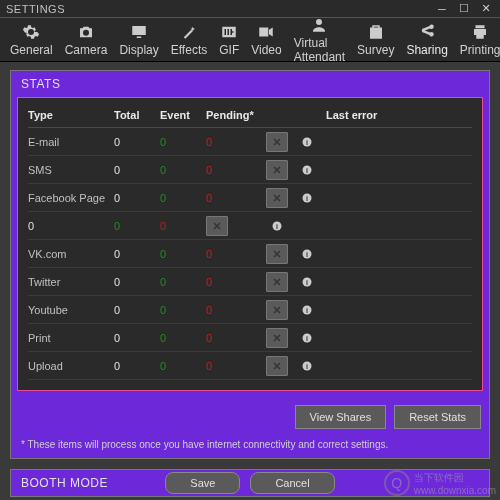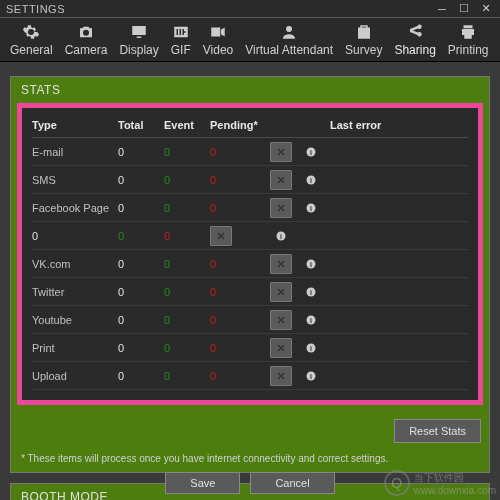--- a/index.html
+++ b/index.html
@@ -7,40 +7,40 @@
 .titlebar { height: 18px; background: #2a2a2a; display: flex; align-items: center; padding: 0 6px; justify-content: space-between; border-bottom: 1px solid #555; }
 .titlebar-title { font-size: 11px; letter-spacing: 0.5px; }
 .titlebar-btns { display: flex; gap: 6px; }
 .titlebar-btn { width: 16px; height: 14px; display: flex; align-items: center; justify-content: center; color: #ccc; cursor: pointer; font-size: 11px; }
 .toolbar { height: 44px; background: #2a2a2a; display: flex; align-items: center; padding: 0 4px; border-bottom: 1px solid #000; }
 .tool-item { display: flex; flex-direction: column; align-items: center; justify-content: center; padding: 2px 6px; gap: 2px; cursor: pointer; font-size: 12px; color: #d0d0d0; }
 .tool-item.active { color: #e8e8e8; }
 .tool-ico { width: 18px; height: 18px; display: flex; align-items: center; justify-content: center; }
 .tool-ico svg { width: 18px; height: 18px; fill: #ccc; }
 .content { padding: 8px 10px 0 10px; background: #3a3a3a; }
-.panel { border: 1px solid #777; background: #4d7c0f; margin-bottom: 10px; margin-top: 6px; }
+.panel { border: 1px solid #777; background: #6d28d9; margin-bottom: 10px; }
 .panel-title { font-size: 12px; color: #e0e0e0; padding: 6px 10px; letter-spacing: 0.5px; }
 .panel-body { padding: 4px 10px 10px 10px; }
-.stats-panel .panel-body { background: #2a2a2a; margin: 0 6px 6px 6px; border: 5px solid #ec4899; }
+.stats-panel .panel-body { background: #2a2a2a; margin: 0 6px 6px 6px; border: 1px solid #ec4899; }
 .stats-table { width: 100%; }
 .stats-head, .stats-row { display: grid; grid-template-columns: 86px 46px 46px 60px 30px 30px 1fr; align-items: center; height: 28px; font-size: 11px; }
 .stats-head { font-weight: bold; color: #e8e8e8; border-bottom: 1px solid #4a4a4a; height: 26px; }
 .stats-row { border-bottom: 1px solid #3a3a3a; }
 .col-total { color: #e0e0e0; }
 .col-event { color: #1a8f1a; }
 .col-pending { color: #c02020; }
 .row-btn { width: 22px; height: 20px; background: #5a5a5a; border: 1px solid #777; display: flex; align-items: center; justify-content: center; cursor: pointer; border-radius: 1px; }
 .row-btn svg { width: 12px; height: 12px; fill: #222; }
 .info-btn svg { fill: #ddd; }
 .info-btn { background: transparent; border: none; }
 .panel-actions { display: flex; justify-content: flex-end; gap: 8px; padding: 8px 8px 4px 8px; }
 .btn { background: #5a5a5a; border: 1px solid #888; color: #e0e0e0; padding: 5px 14px; font-size: 11px; cursor: pointer; }
 .note { font-size: 10px; color: #d0d0d0; padding: 6px 10px 8px 10px; }
 .footer-btns { position: absolute; bottom: 6px; left: 0; right: 0; display: flex; justify-content: center; gap: 10px; }
-.footer-btns .btn { padding: 4px 24px; }
+.footer-btns .btn { padding: 4px 24px; border-radius: 8px; }
 .watermark { position: absolute; bottom: 4px; right: 4px; opacity: 0.5; font-size: 10px; color: #aaa; display: flex; align-items: center; gap: 4px; }
 .watermark-ico { width: 26px; height: 26px; border: 2px solid #888; border-radius: 50%; display: flex; align-items: center; justify-content: center; font-size: 14px; }
 </style>
 </head>
 <body>
 
 <div class="titlebar">
   <div class="titlebar-title">SETTINGS</div>
   <div class="titlebar-btns">
     <div class="titlebar-btn">─</div>
@@ -66,20 +66,28 @@
       </span>
     <span>Camera</span>
   </div>
   <div class="tool-item">
     <span class="tool-ico">
         <svg viewBox="0 0 24 24">
           <path d="M3 4h18v12H3V4zm6 14h6v2H9v-2z"></path>
         </svg>
       </span>
     <span>Display</span>
+  </div>
+  <div class="tool-item">
+    <span class="tool-ico">
+        <svg viewBox="0 0 24 24">
+          <path d="M5 19l10-10 2 2L7 21l-2-2zm12-14l1 2 2 1-2 1-1 2-1-2-2-1 2-1 1-2z"></path>
+        </svg>
+      </span>
+    <span>Effects</span>
   </div>
   <div class="tool-item">
     <span class="tool-ico">
         <svg viewBox="0 0 24 24">
           <path d="M3 5h18v14H3V5zm3 3v8h2V8H6zm4 0v8h2V8h-2zm4 0v8h2v-3h2v-2h-2V8h-2z"></path>
         </svg>
       </span>
     <span>GIF</span>
   </div>
   <div class="tool-item">
@@ -334,20 +342,21 @@
                     <text x="12" y="17" text-anchor="middle" font-size="14" fill="#333" font-family="serif" font-weight="bold">i</text>
                   </svg>
                 </div>
               </div>
               <div></div>
             </div>
           </div>
       </div>
     </div>
     <div class="panel-actions">
+      <button class="btn">View Shares</button>
       <button class="btn">Reset Stats</button>
     </div>
     <div class="note">* These items will process once you have internet connectivity and correct settings.</div>
   </div>
 
   <div class="panel">
     <div class="panel-title">BOOTH MODE</div>
 
   </div>
 

